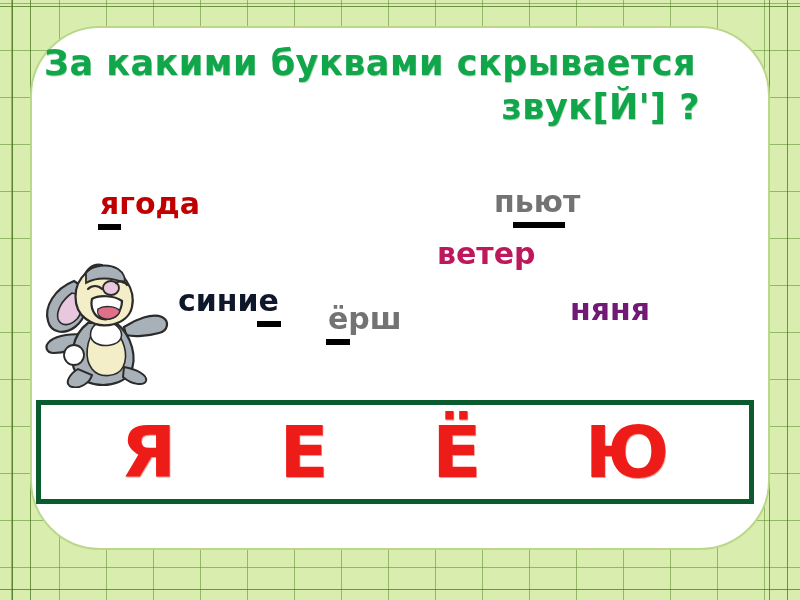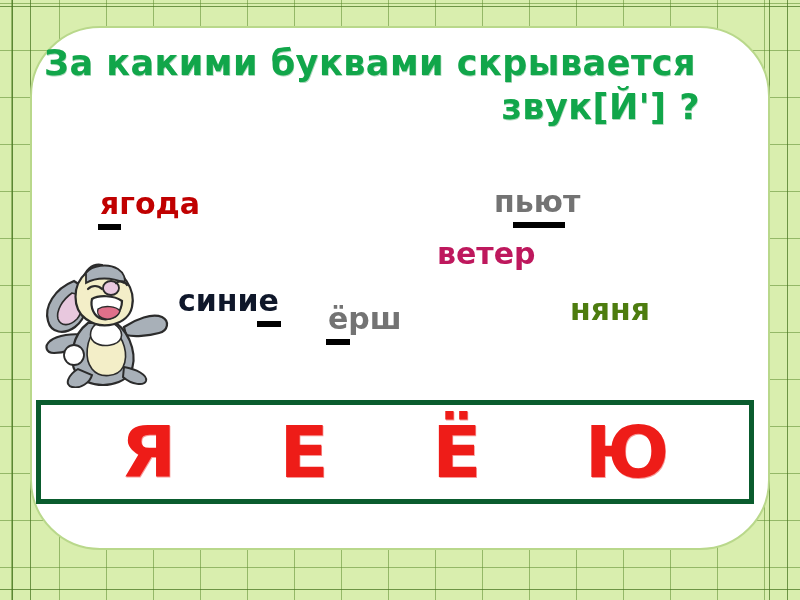--- a/index.html
+++ b/index.html
@@ -130,21 +130,21 @@
     bottom: -9px;
     height: 6px;
     background: #000000;
   }
 
   #word-yagoda { left: 100px; top: 186px; color: #c00000; }
   #word-pyut   { left: 494px; top: 184px; color: #737373; }
   #word-sinie  { left: 178px; top: 238px; color: #0f172a; margin-top: 45px; }
   #word-veter  { left: 437px; top: 236px; color: #be185d; }
   #word-yorsh  { left: 328px; top: 301px; color: #737373; }
-  #word-nyanya { left: 570px; top: 292px; color: #4d7c0f; }
+  #word-nyanya { left: 570px; top: 292px; color: #701a75; }
 
   
   .rabbit {
     position: absolute;
     left: 28px;
     top: 243px;
     width: 150px;
     height: 145px;
   }
 

